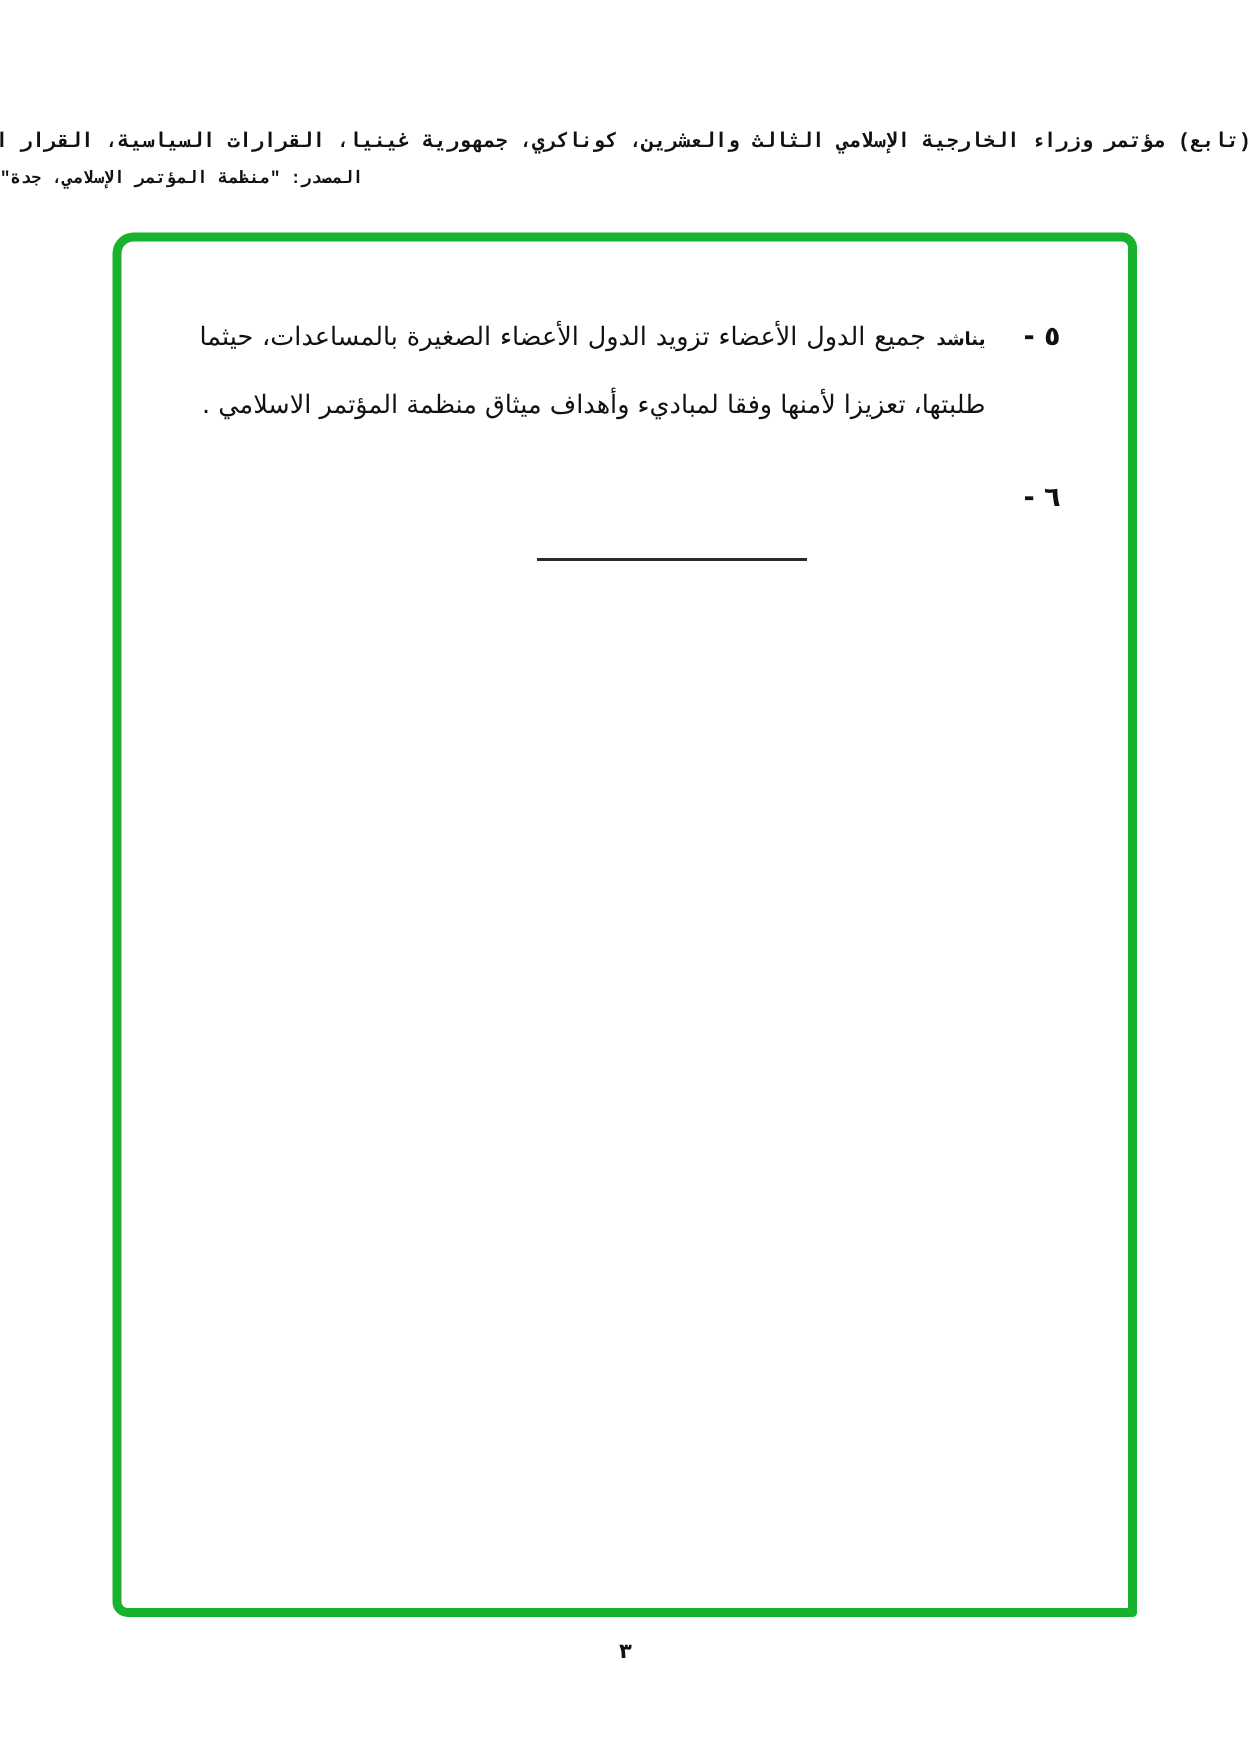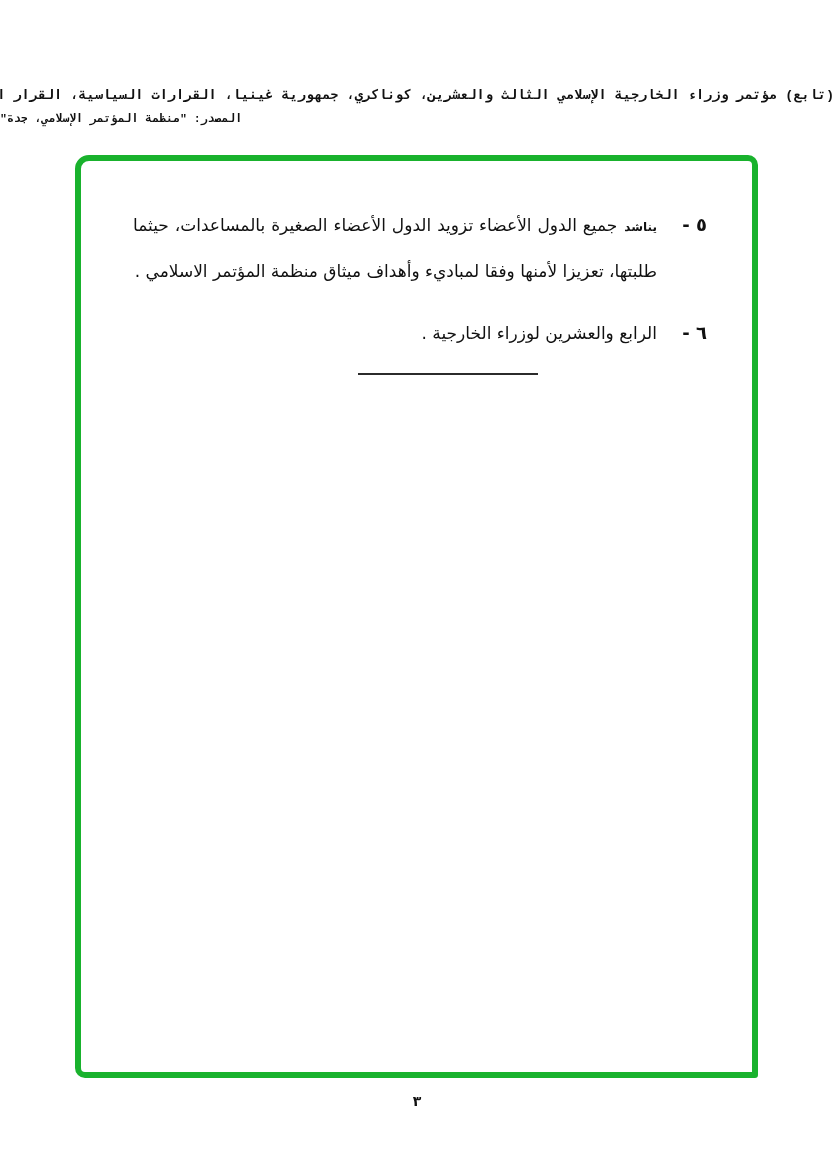--- a/index.html
+++ b/index.html
@@ -113,21 +113,20 @@
         <div class="line-first">
           <span class="lead-word">يناشد</span><span>جميع الدول الأعضاء تزويد الدول الأعضاء الصغيرة بالمساعدات، حيثما</span>
         </div>
         <div class="line-cont">طلبتها، تعزيزا لأمنها وفقا لمباديء وأهداف ميثاق منظمة المؤتمر الاسلامي .</div>
       </div>
     </div>
 
     <div class="res-item">
       <div class="item-marker">٦ -</div>
       <div class="item-text">
-        <div class="line-cont">الرابع والعشرين لوزراء الخارجية .</div>
       </div>
     </div>
 
     <div class="separator"></div>
 
   </section>
 
   <footer class="doc-footer">
     <div class="page-number">٣</div>
   </footer>

